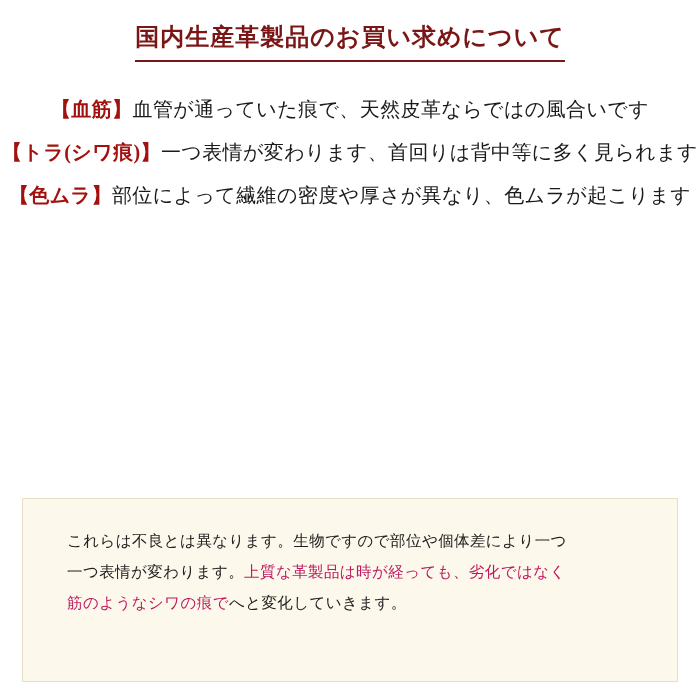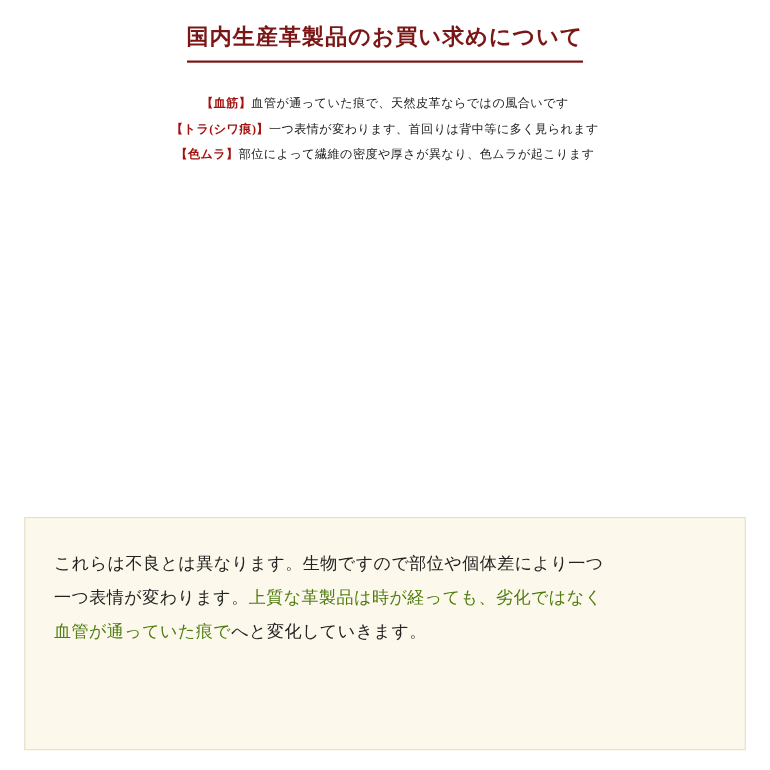--- a/index.html
+++ b/index.html
@@ -22,21 +22,21 @@
     padding: 0;
   }
 
   
   .title-wrap {
     padding: 22px 0 0 0;
     text-align: center;
   }
   .title {
     display: inline-block;
-    font-size: 20px;
+    font-size: 24px;
     font-weight: bold;
     letter-spacing: 1px;
     color: #7b1616;
     padding-bottom: 8px;
     border-bottom: 2px solid #7b1616;
     line-height: 1.25;
   }
 
   
   .intro {
@@ -49,52 +49,52 @@
   .intro .line {
     white-space: nowrap;
   }
 
   
   .features {
     margin: 26px 0 0 0;
     text-align: center;
   }
   .feature-row {
-    font-size: 11px;
+    font-size: 20px;
     line-height: 2.15;
     letter-spacing: 0.4px;
     color: #1a1a1a;
     white-space: nowrap;
   }
   .feature-tag {
     color: #a3110f;
     font-weight: bold;
   }
 
   
   .note-box {
     position: absolute;
     left: 22px;
     right: 22px;
     bottom: 18px;
-    height: 212px;
+    height: 184px;
     box-sizing: border-box;
     background: #fdf8ec;
     border: 1px solid #e6dec8;
-    padding: 26px 26px 20px 26px;
+    padding: 26px 26px 20px 44px;
   }
   .note-line {
     font-size: 15.5px;
     line-height: 2.0;
     color: #222222;
     letter-spacing: 0.4px;
     white-space: nowrap;
   }
   .note-em {
-    color: #4d7c0f;
+    color: #be185d;
   }
 </style>
 </head>
 <body>
 
 <div class="page">
 
   <div class="title-wrap">
     <div class="title">国内生産革製品のお買い求めについて</div>
   </div>
@@ -113,17 +113,17 @@
   </div>
 
   <div class="note-box">
     <div class="note-line">
       <span>これらは不良とは異なります。生物ですので部位や個体差により一つ</span>
     </div>
     <div class="note-line">
       <span>一つ表情が変わります。</span><span class="note-em">上質な革製品は時が経っても、劣化ではなく</span>
     </div>
     <div class="note-line">
-      <span class="note-em">血管が通っていた痕で</span><span>へと変化していきます。</span>
+      <span class="note-em">筋のようなシワの痕で</span><span>へと変化していきます。</span>
     </div>
   </div>
 
 </div>
 
 </body></html>

